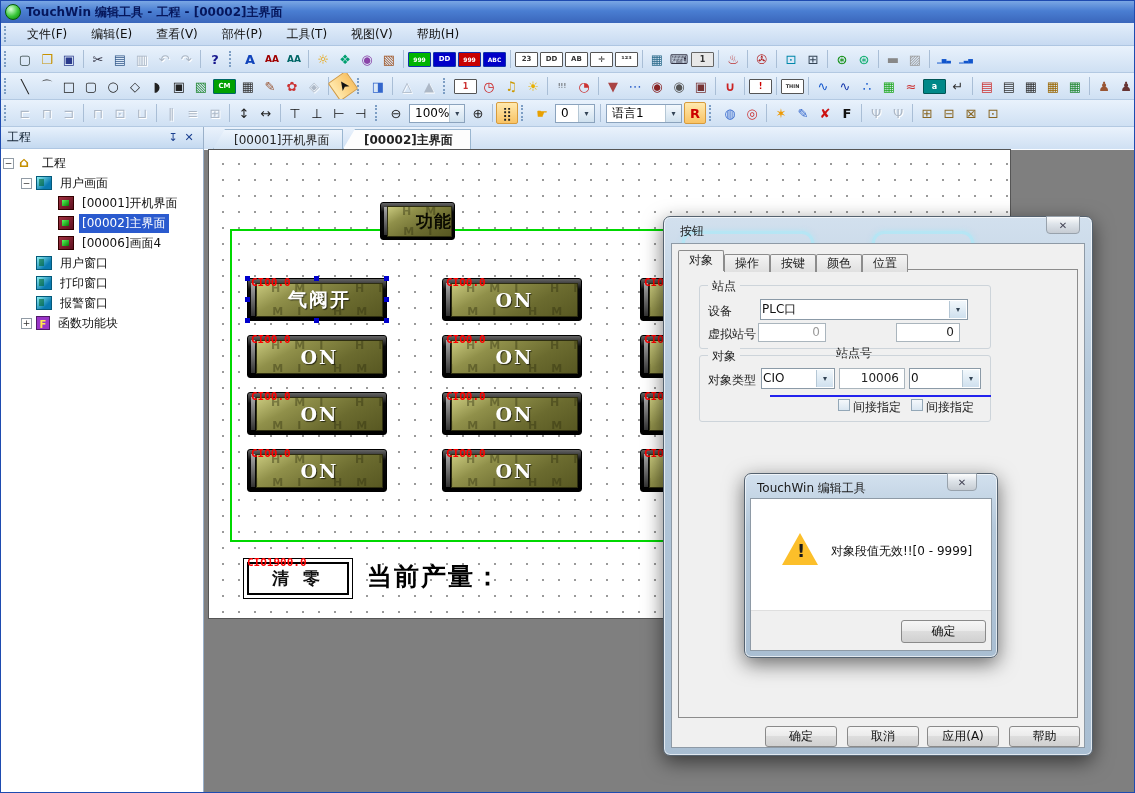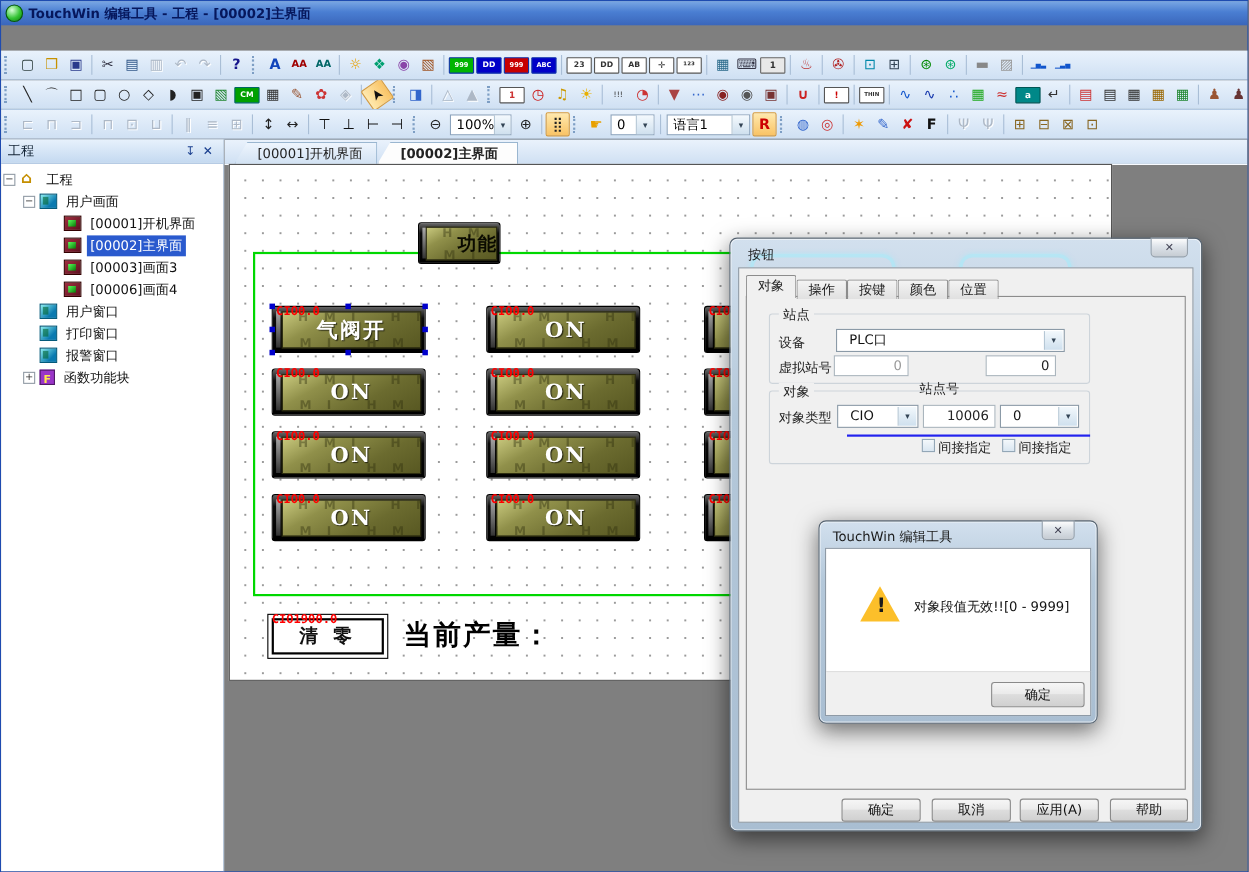--- a/index.html
+++ b/index.html
@@ -130,21 +130,21 @@
   .dtab{display:inline-block;height:17px;line-height:17px;padding:0 10px;font-size:12px;color:#222;
     background:linear-gradient(#f4f4f4,#e0e0e0);border:1px solid #8c8c8c;border-bottom:none;
     border-radius:2px 2px 0 0;position:relative;top:3px;cursor:default;}
   .dtab.active{background:#f0f0f0;height:20px;line-height:19px;top:0;font-weight:normal;z-index:4;}
   #dlg-page{position:absolute;left:14px;top:52px;right:14px;bottom:37px;border:1px solid #8c8c8c;
     background:#f0f0f0;}
   .groupbox{position:absolute;border:1px solid #cdd4da;border-radius:3px;}
   .gb-legend{position:absolute;top:-8px;left:8px;background:#f0f0f0;padding:0 4px;font-size:12px;color:#222;}
   .dlabel{position:absolute;font-size:12px;color:#222;white-space:nowrap;}
   .combo{position:absolute;height:21px;background:#fff;border:1px solid #8b9aa7;box-sizing:border-box;
-    font-size:12px;line-height:19px;padding-left:11px;color:#111;}
+    font-size:12px;line-height:19px;padding-left:1px;color:#111;}
   .combo .arr{position:absolute;right:1px;top:1px;bottom:1px;width:16px;text-align:center;
     background:linear-gradient(#f2f8fc,#cfe0ee);border-left:1px solid #b5c7d5;font-size:8px;line-height:17px;color:#345;}
   .dinput{position:absolute;height:19px;background:#fff;border:1px solid #aab5bd;box-sizing:border-box;
     font-size:12px;line-height:17px;text-align:right;padding-right:5px;color:#222;}
   .dim{color:#9a9a9a !important;}
   .blue-line{position:absolute;height:2px;background:#2222ee;z-index:2;}
   .cb{position:absolute;width:12px;height:12px;background:linear-gradient(#f4f8fb,#d9e6f1);
     border:1px solid #93a7b7;box-sizing:border-box;}
   .w7btn{position:absolute;height:21px;border:1px solid #8a8a8a;border-radius:3px;font-size:12px;
     text-align:center;color:#111;box-sizing:border-box;display:flex;align-items:center;justify-content:center;
@@ -166,20 +166,31 @@
 </head>
 <body>
 
 <div id="app">
 
   <div id="titlebar">
     <span class="appicon"></span>
     <span id="title-text">TouchWin 编辑工具 - 工程 - [00002]主界面</span>
   </div>
 
+  <div id="menubar">
+    <span class="grip"></span>
+
+  <span class="menu-item">文件(F)</span>
+      <span class="menu-item">编辑(E)</span>
+      <span class="menu-item">查看(V)</span>
+      <span class="menu-item">部件(P)</span>
+      <span class="menu-item">工具(T)</span>
+      <span class="menu-item">视图(V)</span>
+      <span class="menu-item">帮助(H)</span>
+    </div>
 
   <div id="tb1" class="toolbar">
 
   <span class="tbico t-g"></span>
       <span class="tbico" style="color: rgb(51, 68, 68);">▢</span>
       <span class="tbico" style="color: rgb(199, 146, 0);">❒</span>
       <span class="tbico" style="color: rgb(42, 58, 140);">▣</span>
       <span class="tbico t-s"></span>
       <span class="tbico" style="color: rgb(51, 51, 68);">✂</span>
       <span class="tbico" style="color: rgb(52, 90, 138);">▤</span>
@@ -383,25 +394,20 @@
           <span class="tlabel">[00001]开机界面</span>
         </div>
         <div class="trow selected" style="padding-left: 42px;">
           <span class="expander noexp"></span>
           <span class="ticon ic-screen"></span>
           <span class="tlabel">[00002]主界面</span>
         </div>
         <div class="trow" style="padding-left: 42px;">
           <span class="expander noexp"></span>
           <span class="ticon ic-screen"></span>
-          <span class="tlabel">[00003]画面3</span>
-        </div>
-        <div class="trow" style="padding-left: 42px;">
-          <span class="expander noexp"></span>
-          <span class="ticon ic-screen"></span>
           <span class="tlabel">[00006]画面4</span>
         </div>
         <div class="trow" style="padding-left: 20px;">
           <span class="expander noexp"></span>
           <span class="ticon ic-screens"></span>
           <span class="tlabel">用户窗口</span>
         </div>
         <div class="trow" style="padding-left: 20px;">
           <span class="expander noexp"></span>
           <span class="ticon ic-screens"></span>

